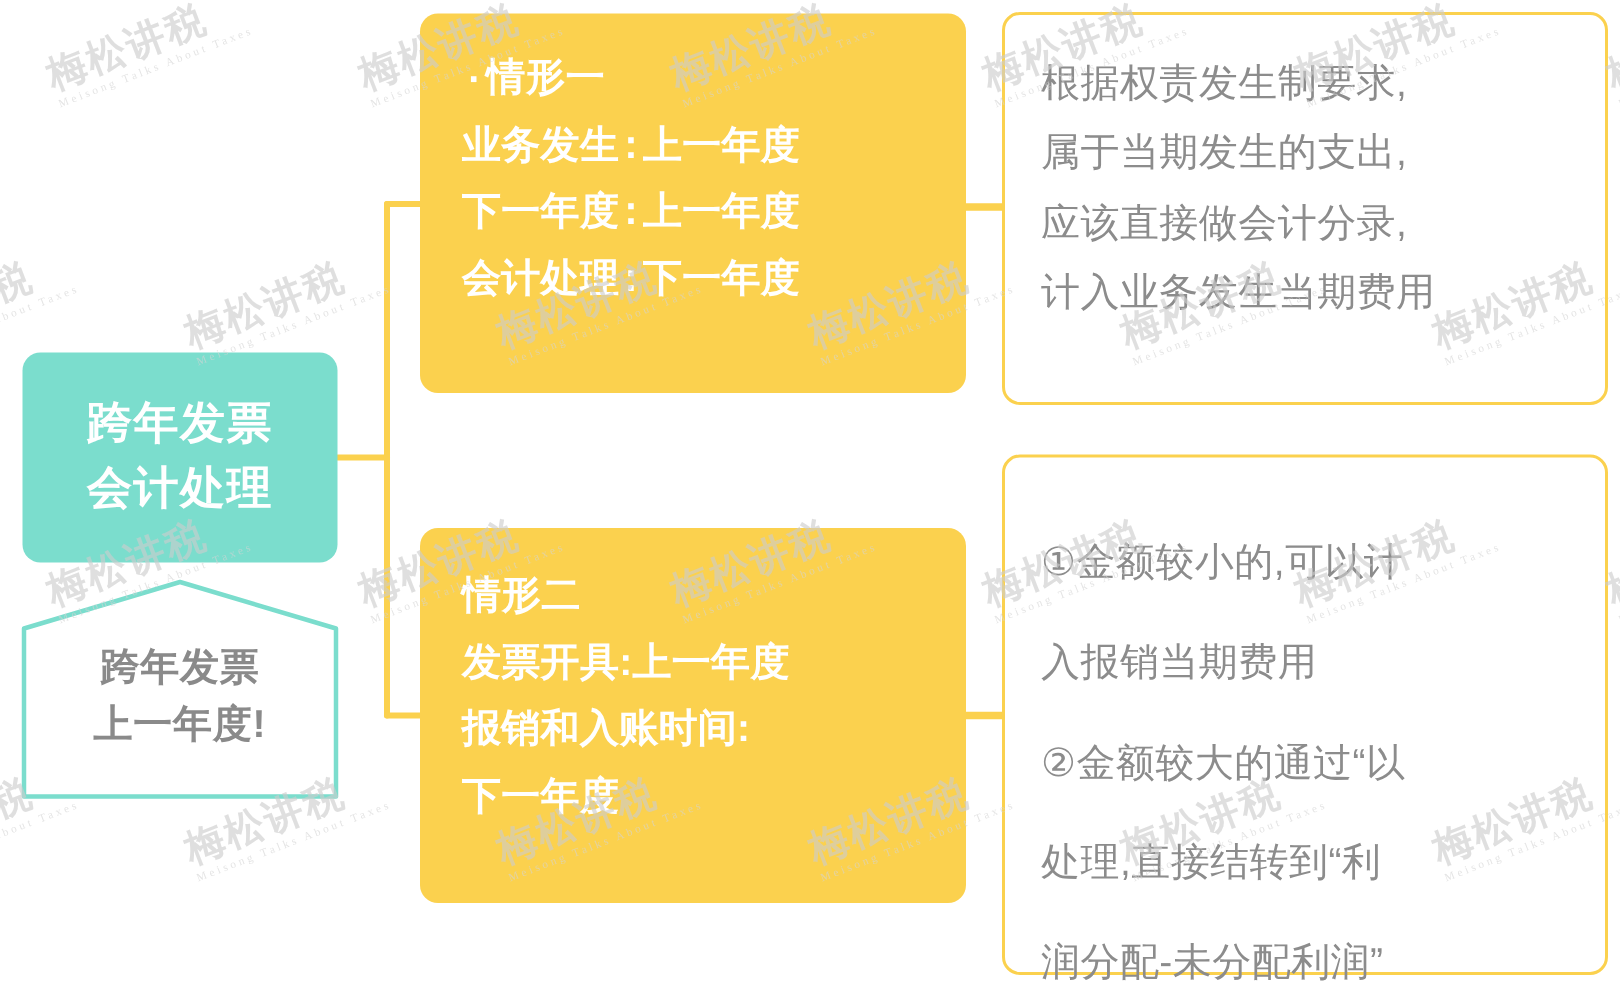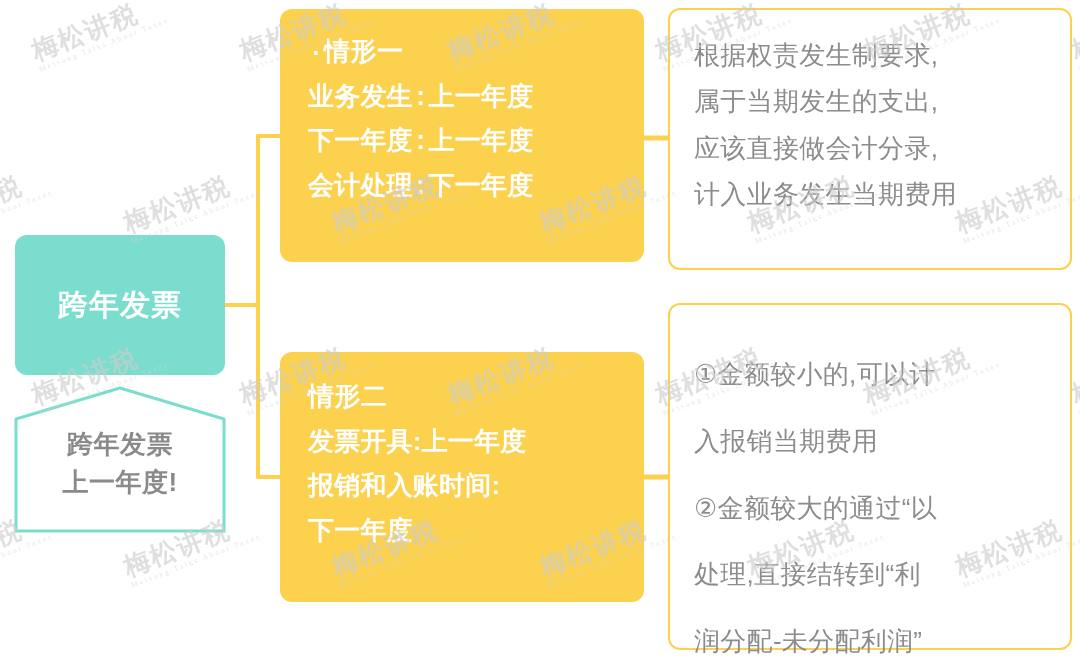--- a/index.html
+++ b/index.html
@@ -207,20 +207,21 @@
 
     <path d="M258 477 L282 477" stroke="#FBD14E" stroke-width="4" stroke-linecap="round"></path>
 
     <path d="M644 138 L670 138" stroke="#FBD14E" stroke-width="5" stroke-linecap="round"></path>
 
     <path d="M644 477 L670 477" stroke="#FBD14E" stroke-width="5" stroke-linecap="round"></path>
   </svg>
 
   <div class="node" id="root-node">
     <span class="root-line">跨年发票</span>
+    <span class="root-line">会计处理</span>
   </div>
 
   <div class="node" id="callout-node">
     <svg width="216" height="150" viewBox="0 0 216 150">
       <path d="M4 34 L108 3 L212 34 L212 146 L4 146 Z" fill="#ffffff" stroke="#7BDDCD" stroke-width="3" stroke-linejoin="round"></path>
     </svg>
     <div class="callout-text">
       <span class="callout-line">跨年发票</span>
       <span class="callout-line">上一年度!</span>
     </div>

